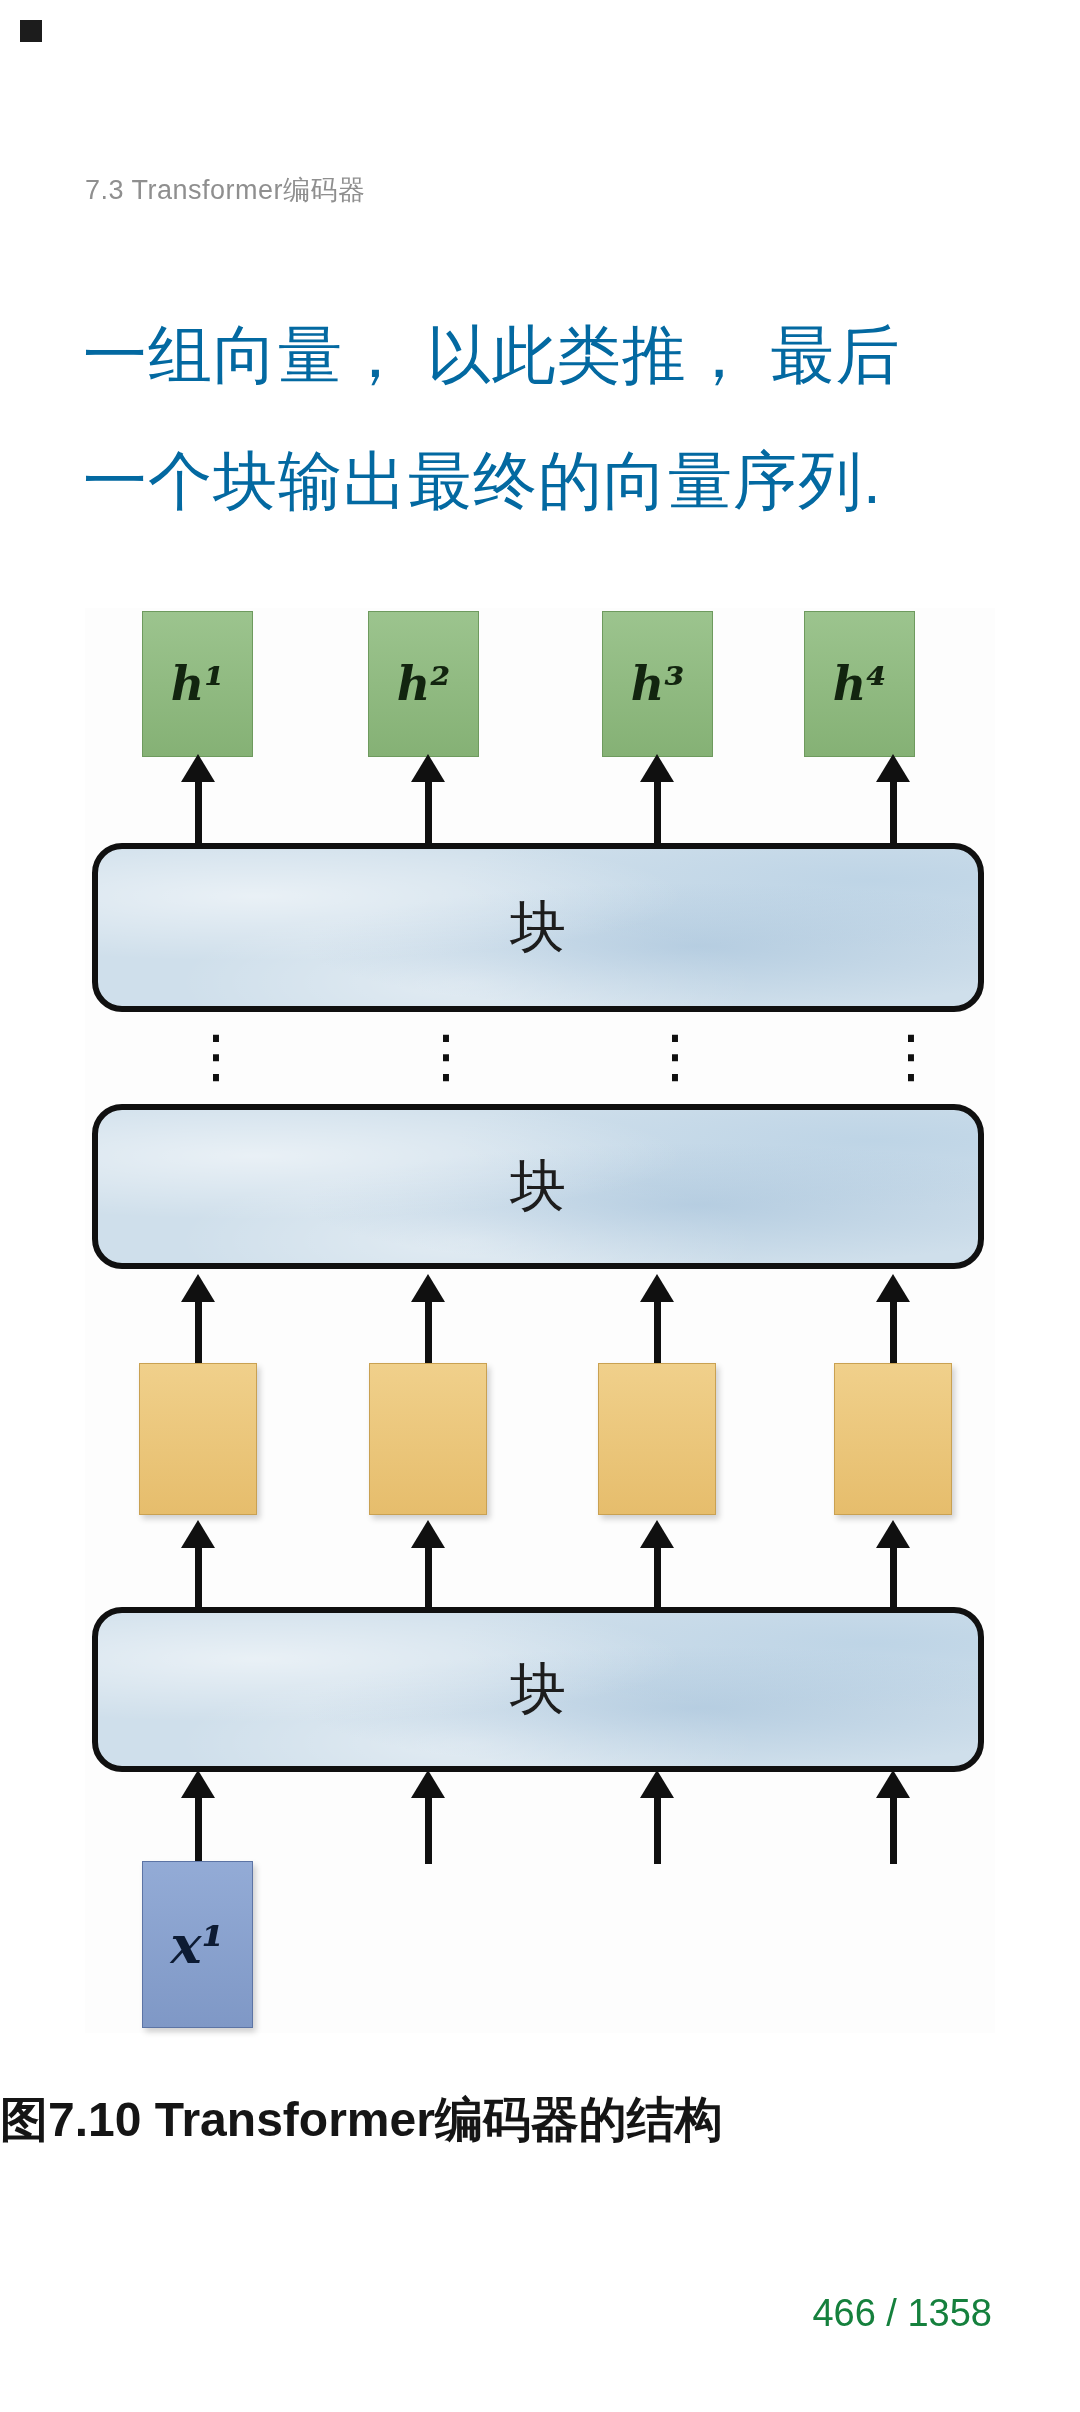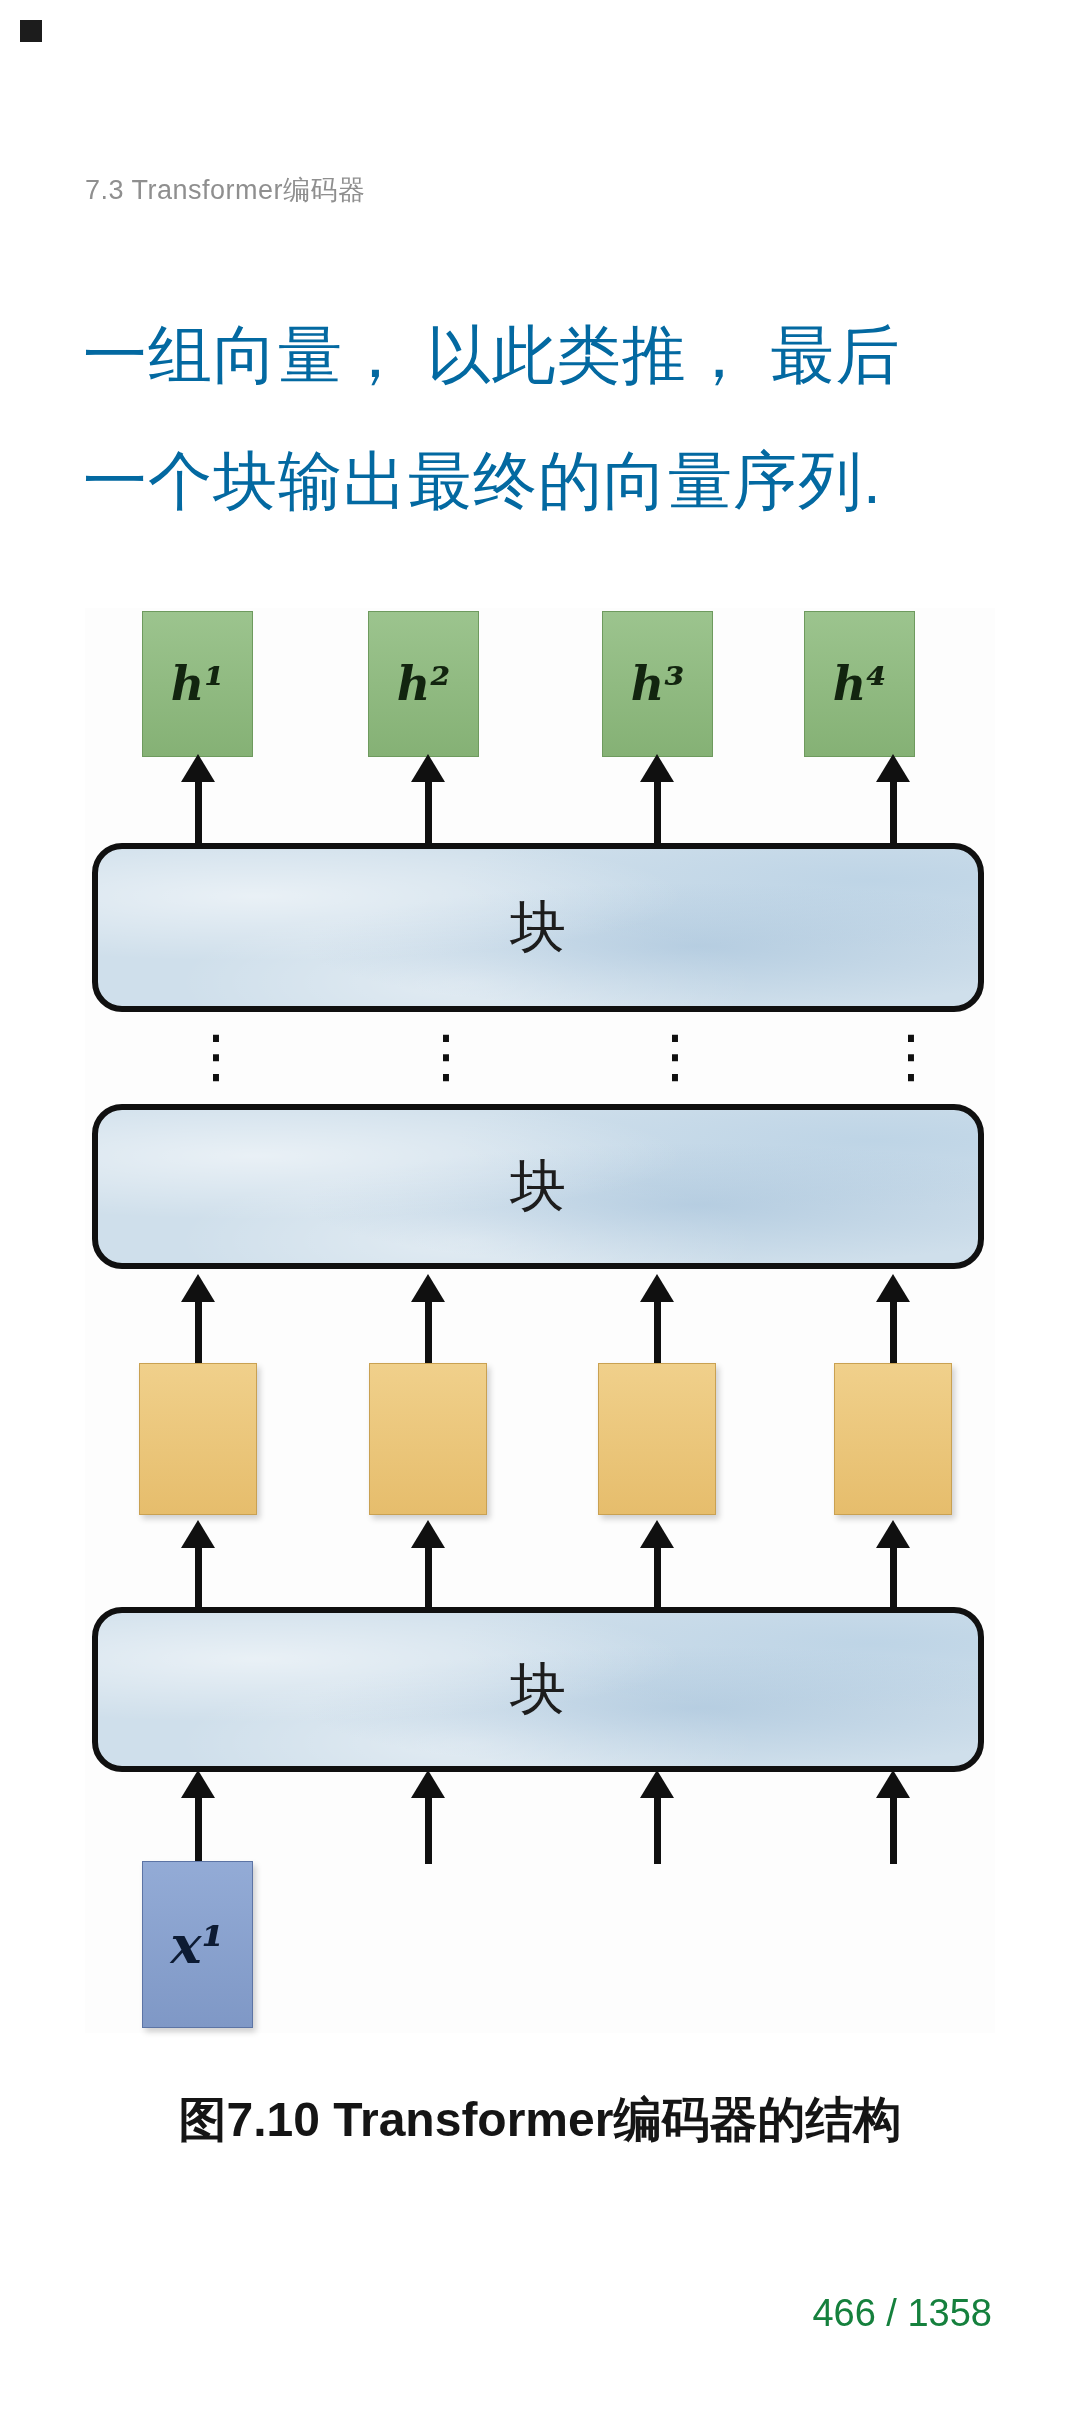--- a/index.html
+++ b/index.html
@@ -51,21 +51,21 @@
   .c1 { left:96px; } .c2 { left:326px; } .c3 { left:555px; } .c4 { left:791px; }
   .rowA { top:146px; height:92px; }
   .rowB { top:666px; height:92px; }
   .rowC { top:912px; height:90px; }
   .rowD { top:1162px; height:94px; }
 
   .dots { position:absolute; top:408px; font-size:58px; color:#101010; line-height:80px;
           font-family:"DejaVu Sans", sans-serif; }
   .d1 { left:102px; } .d2 { left:332px; } .d3 { left:561px; } .d4 { left:797px; }
 
-  .caption { position:absolute; top:2088px; left:0; width:1080px; text-align:center;
+  .caption { position:absolute; top:2088px; left:0; width:1080px; 
              font-size:48px; font-weight:600; color:#151515; }
 
   .page-indicator { position:absolute; top:2292px; right:88px; font-size:38px; color:#15803d; }
 </style>
 </head>
 <body>
 
 <div class="page">
 
   <div class="status-square"></div>

